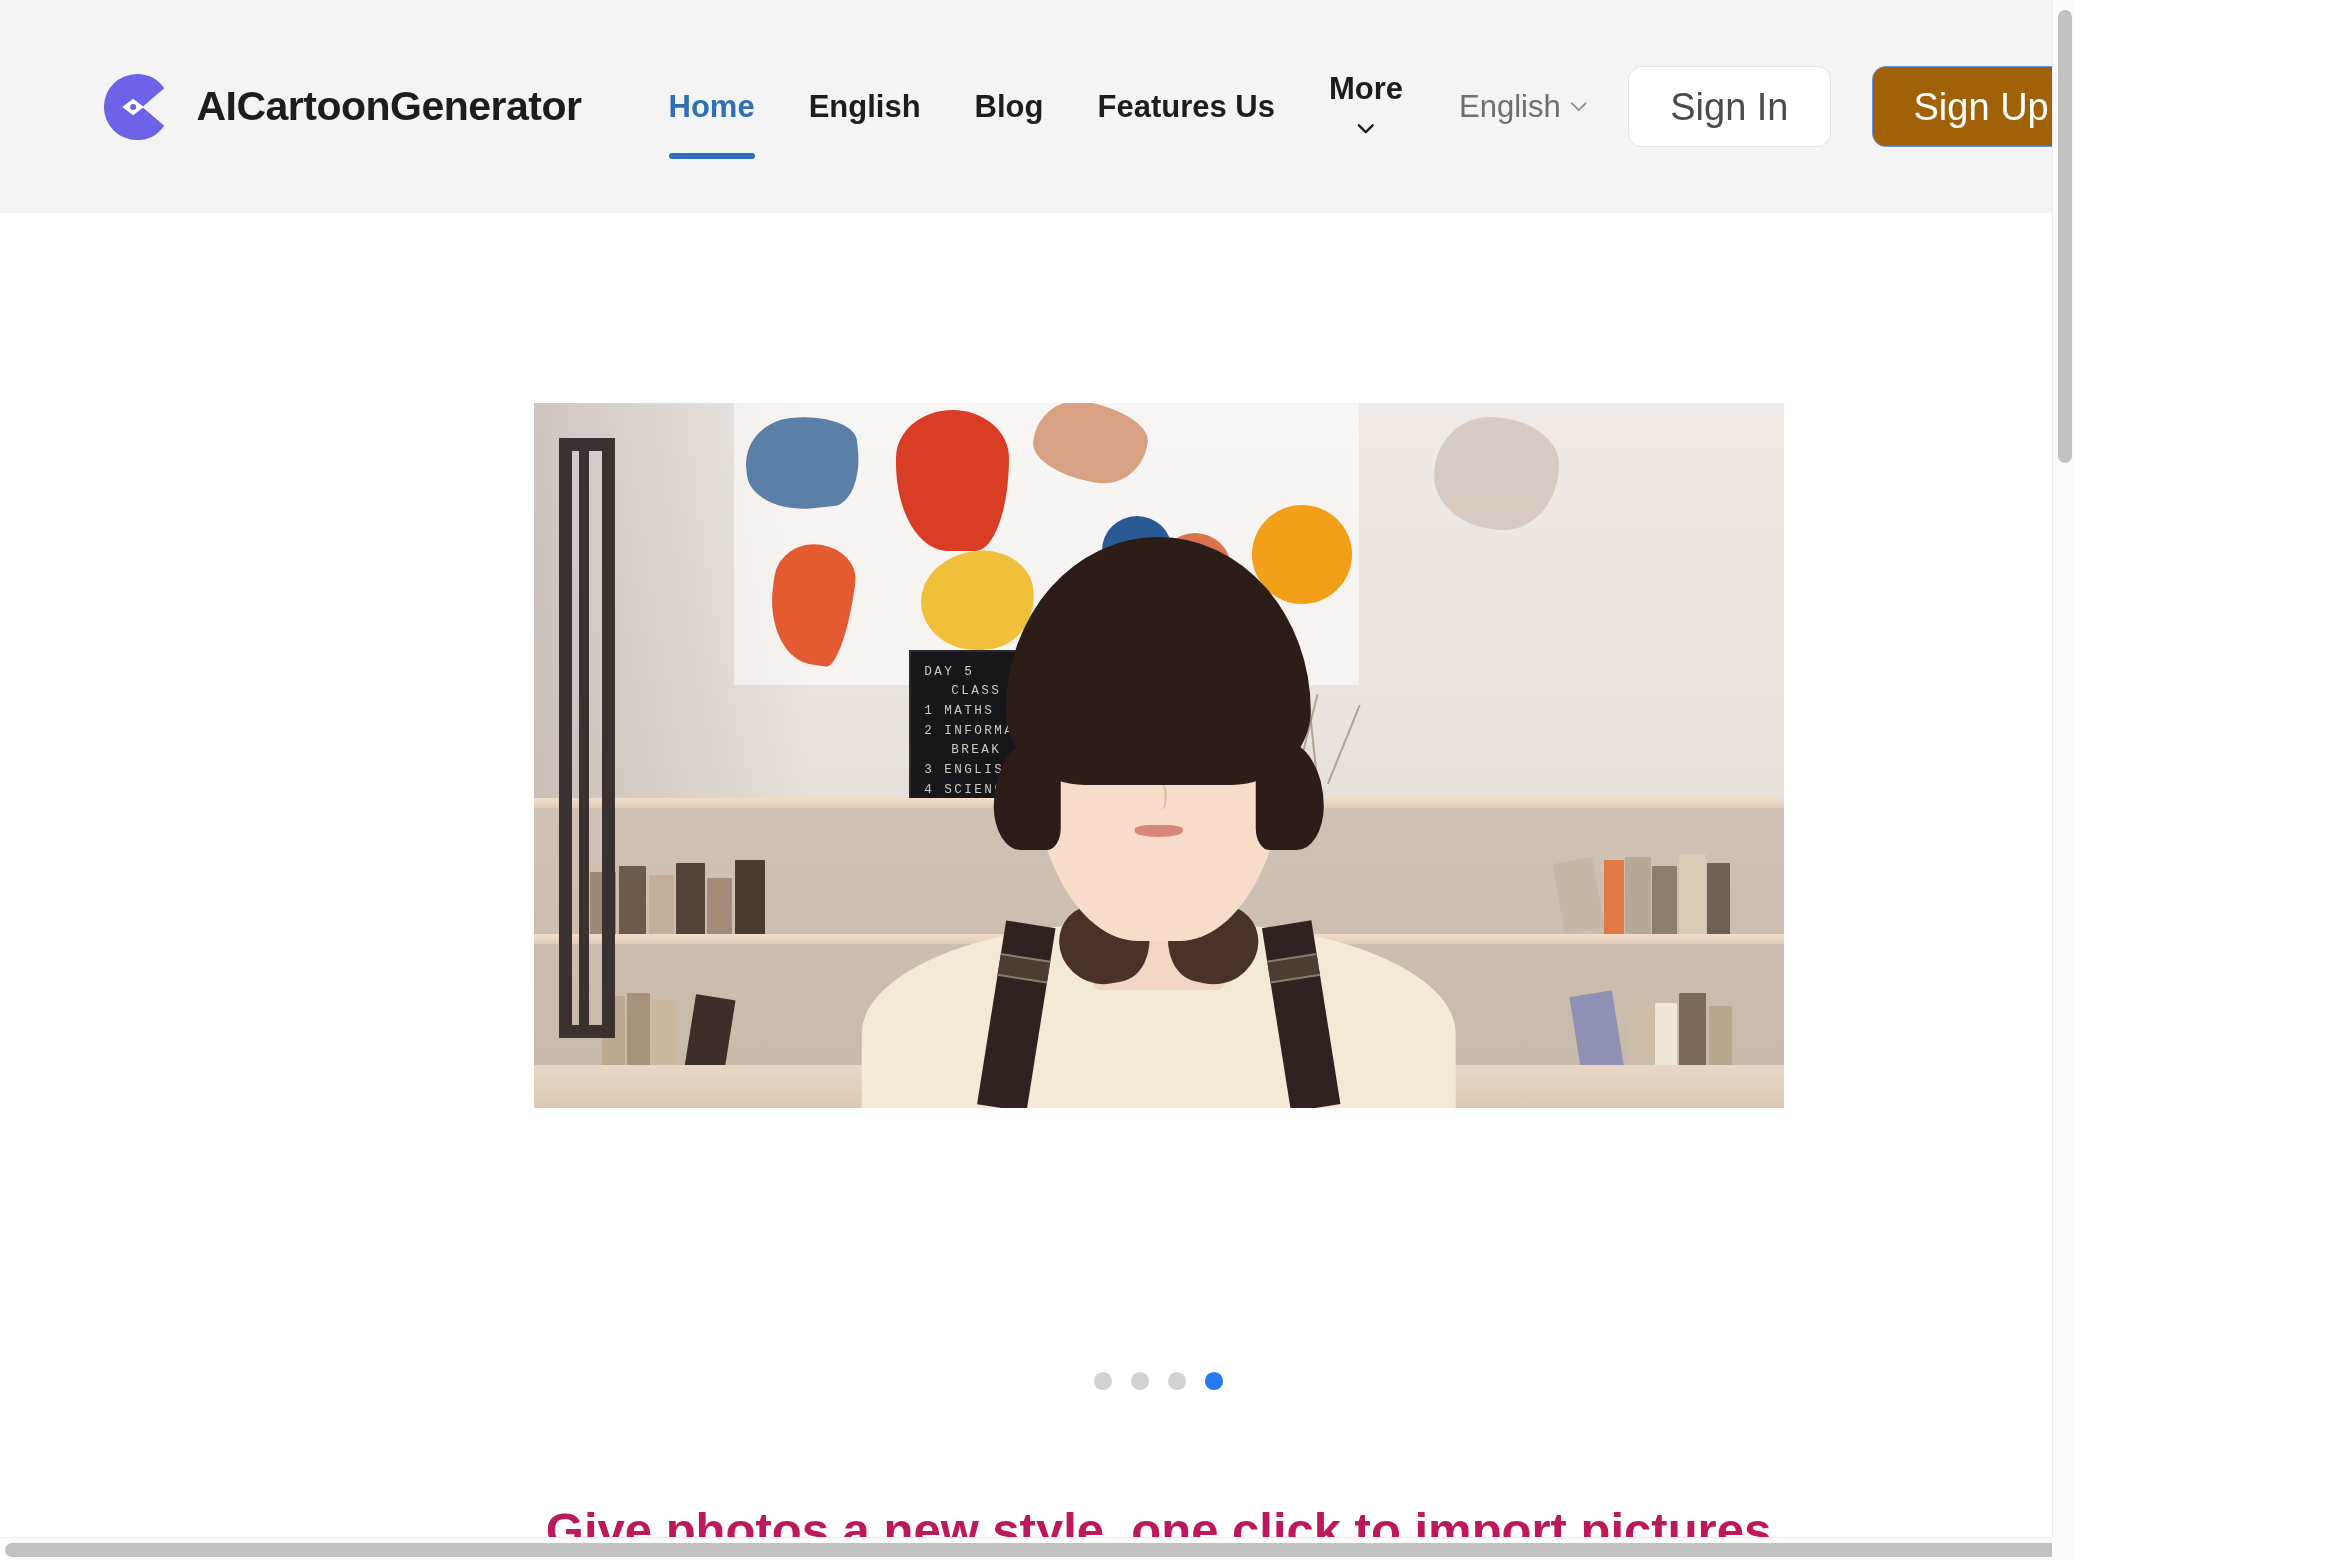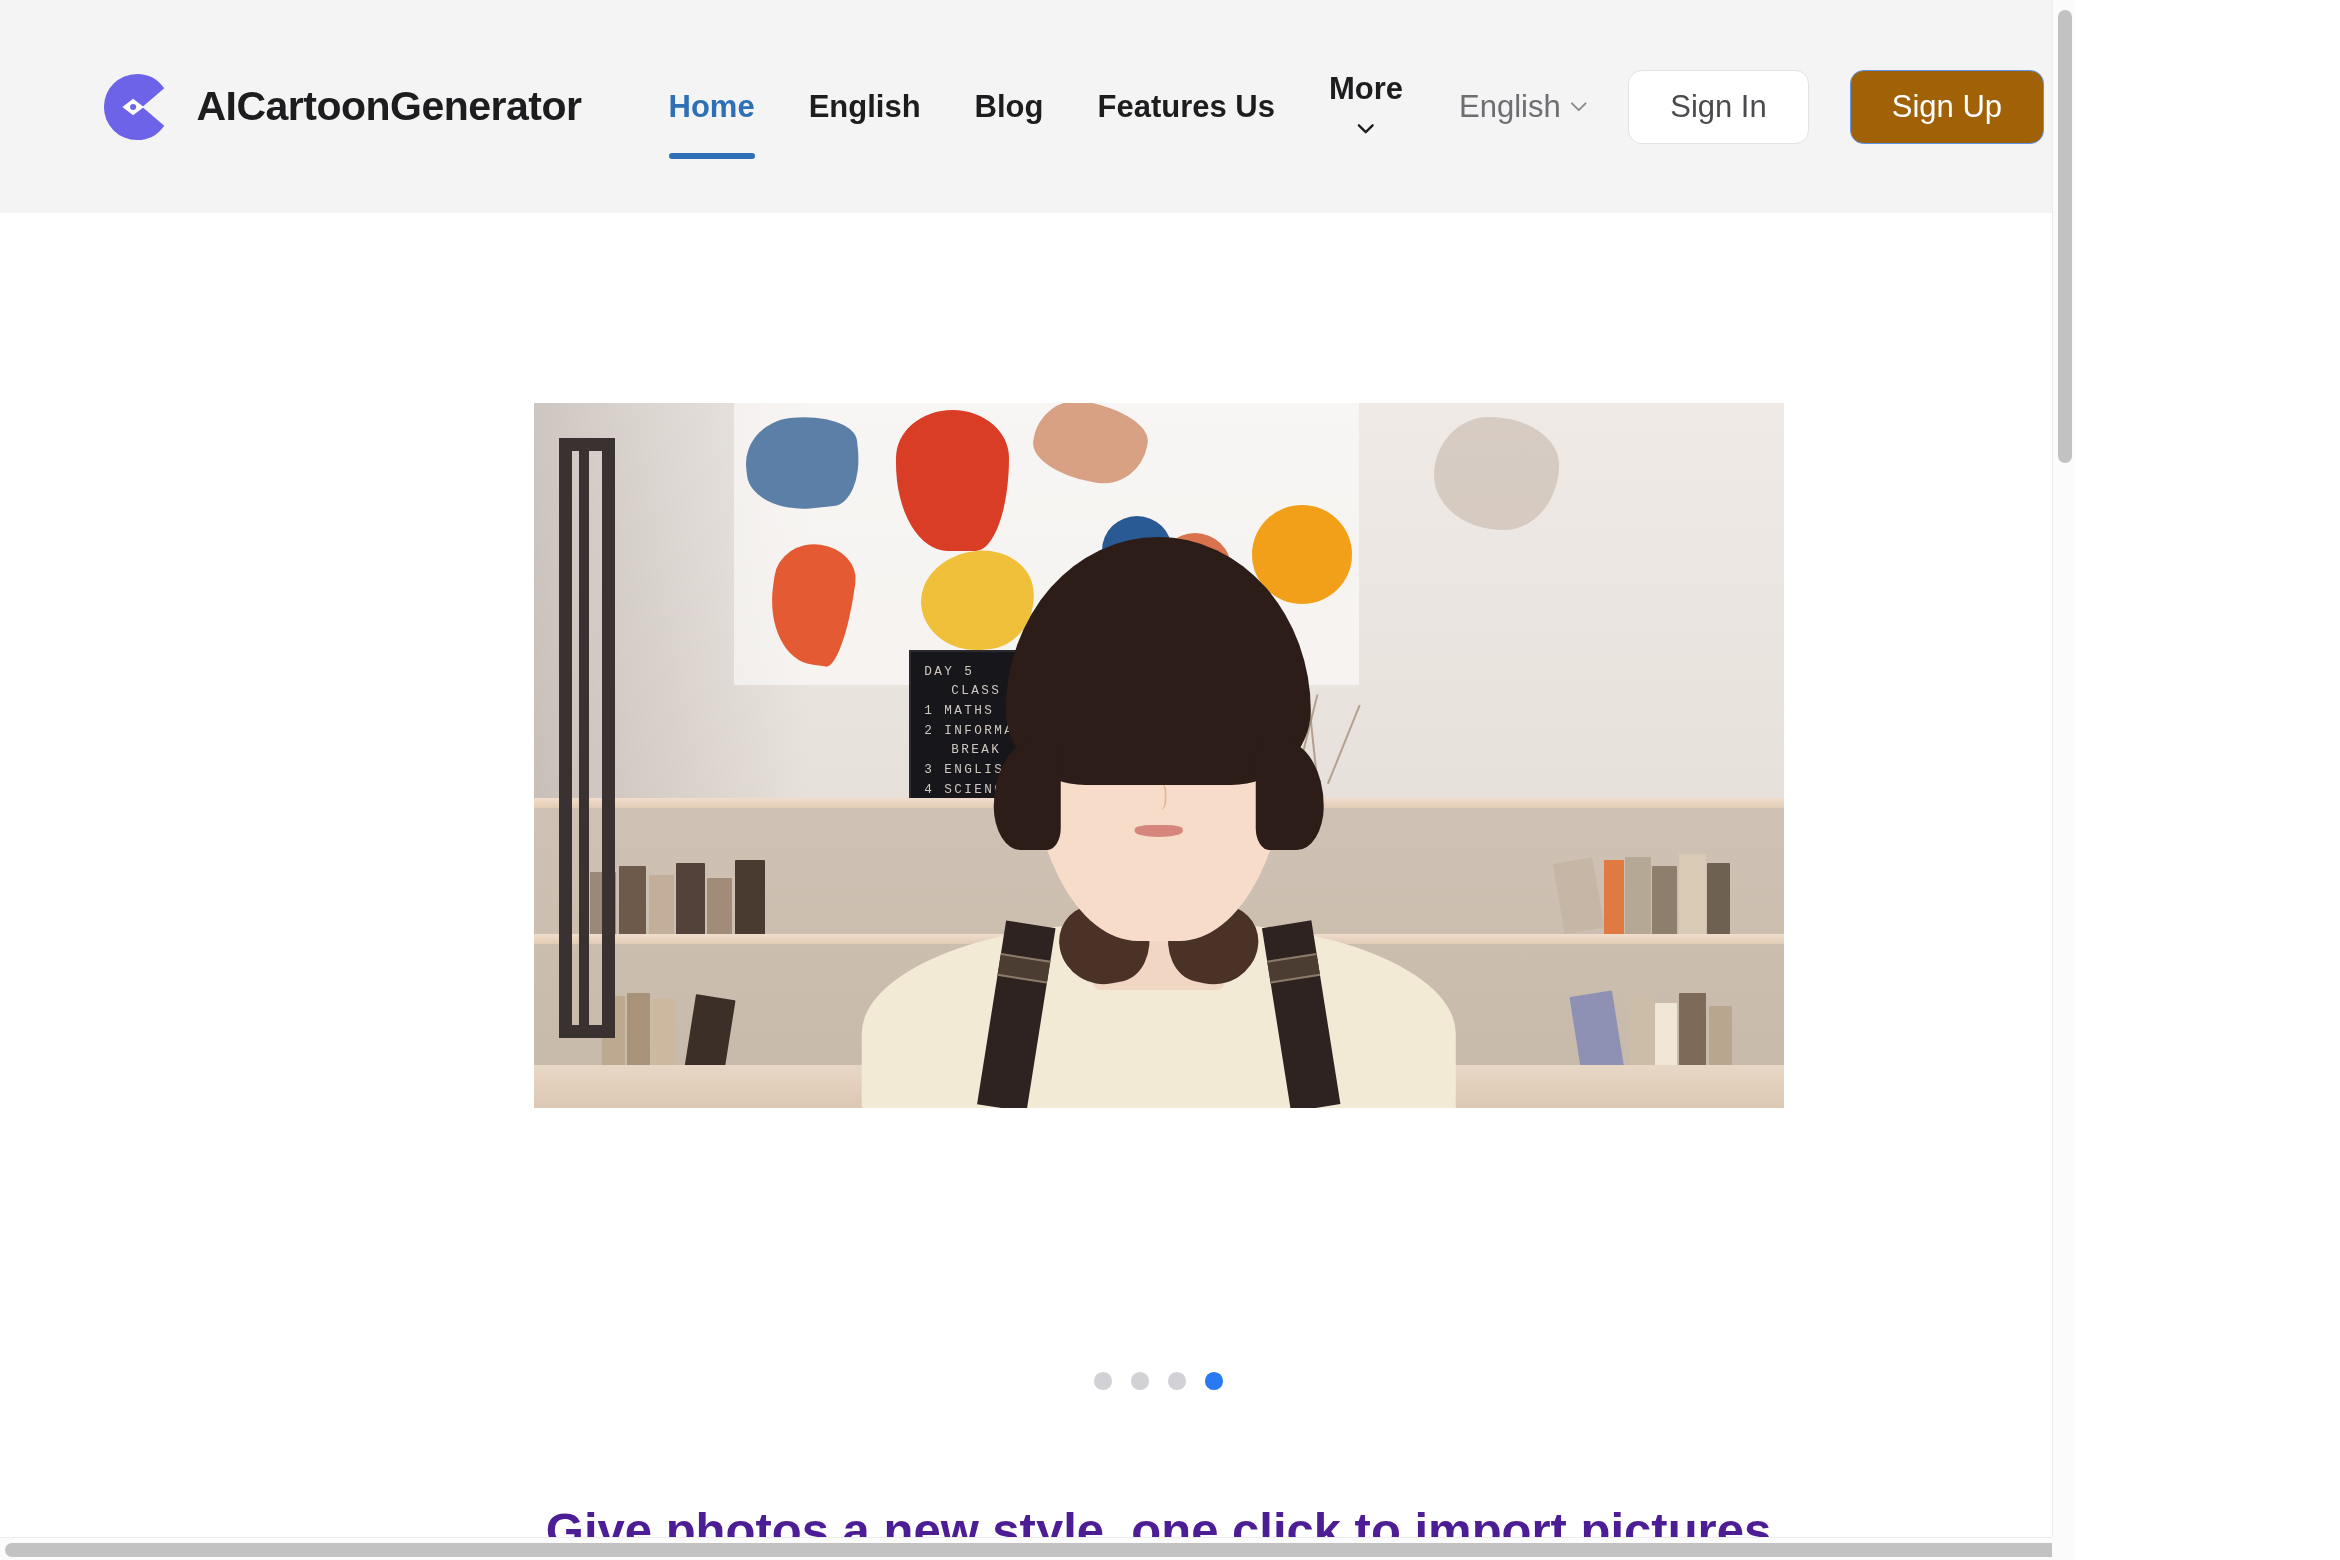--- a/index.html
+++ b/index.html
@@ -102,21 +102,21 @@
     flex: 0 0 21.5px;
   }
   .caret svg { display: block; width: 100%; height: 100%; }
 
   .header-actions {
     display: flex;
     align-items: center;
     gap: 41px;
   }
   .btn {
-    font-size: 31px;
+    font-size: 38px;
     font-family: "Liberation Sans", sans-serif;
     border-radius: 13.7px;
     padding: 20.5px 41px;
     white-space: nowrap;
     cursor: pointer;
     line-height: 1;
     border: 1px solid #e2e2e4;
     background: #ffffff;
     color: #4a4a4f;
   }
@@ -288,21 +288,21 @@
   .dot { width: 17.6px; height: 17.6px; border-radius: 50%; background: #d2d2d6; cursor: pointer; }
   .dot.active { background: #2979f2; }
 
   
   .section-teaser {
     position: absolute;
     top: 1502px; left: 0; width: 2317px;
     text-align: center;
     font-size: 49px;
     font-weight: 700;
-    color: #4c1d95;
+    color: #be185d;
     white-space: nowrap;
     overflow: hidden;
   }
 
   
   .scroll-top {
     position: absolute;
     top: 1385px; left: 2173px;
     width: 68px; height: 59px;
     cursor: pointer;

